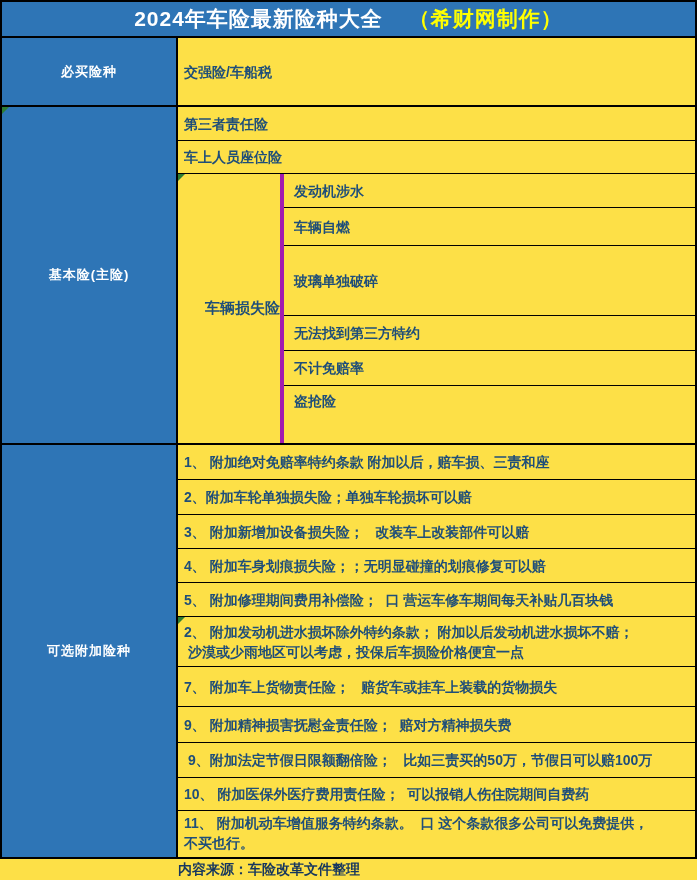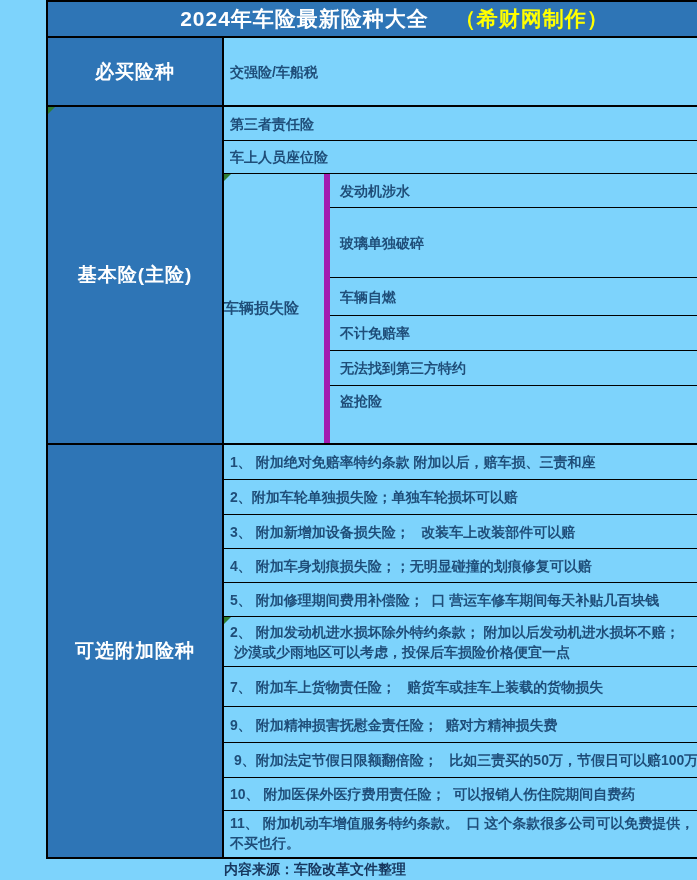--- a/index.html
+++ b/index.html
@@ -1,52 +1,52 @@
 <!DOCTYPE html>
 <html><head>
 <meta charset="utf-8">
 <style>
   * { margin:0; padding:0; box-sizing:border-box; }
   html,body { background:#fff; }
   body { font-family:"Liberation Sans","DejaVu Sans",sans-serif; }
-  .page { position:relative; width:697px; height:880px; background:#7dd3fc; overflow:hidden;padding-left:46px; }
+  .page { position:relative; width:697px; height:880px; background:#fde047; overflow:hidden; }
   .table-wrap { width:697px; height:859px; border:2px solid #000; display:flex; flex-direction:column; }
 
   .header-bar {
     height:36px; background:#2E75B6; border-bottom:2px solid #000;
     display:flex; align-items:center; justify-content:center;
     font-weight:bold; font-size:21px; letter-spacing:1px;
   }
   .title-main { color:#FFFFFF; }
   .title-maker { color:#FFFF00; margin-left:26px; }
 
   .section { display:flex; }
   .sec-a { height:69px; border-bottom:2px solid #000; }
   .sec-b { height:338px; border-bottom:2px solid #000; }
   .sec-c { height:412px; }
 
   .side-label {
     position:relative; width:176px; flex:0 0 176px; background:#2E75B6;
-    border-right:2px solid #000; color:#fff; font-weight:bold; font-size:19px;
+    border-right:2px solid #000; color:#fff; font-weight:bold; font-size:13px;
     display:flex; align-items:center; justify-content:center; letter-spacing:1px;
   }
   .sec-body { flex:1 1 auto; display:flex; flex-direction:column; min-width:0; }
 
   .row {
     position:relative; display:flex; align-items:center;
     border-bottom:1px solid #000; padding-left:6px;
     color:#1F4E79; font-weight:bold; font-size:14px; line-height:20px;
     white-space:pre-wrap; overflow:hidden;
   }
   .row.last { border-bottom:none; }
 
   .nested { display:flex; flex:1 1 auto; min-height:0; }
   .damage-label {
-    position:relative; width:106px; flex:0 0 106px; border-right:6px solid #a21caf;
-    display:flex; align-items:center; justify-content:flex-start;
+    position:relative; width:106px; flex:0 0 106px; border-right:4px solid #a21caf;
+    display:flex; align-items:center; justify-content:flex-end;
     color:#1F4E79; font-weight:bold; font-size:15px;font-family:Liberation Serif, serif;
   }
   .sub-rows { flex:1 1 auto; display:flex; flex-direction:column; min-width:0; }
   .sub-rows .row { padding-left:10px; }
 
   .corner-tri {
     position:absolute; top:0; left:0; width:0; height:0;
     border-top:7px solid #2E7D32; border-right:7px solid transparent;
   }
 
@@ -81,24 +81,24 @@
       <div class="sec-body">
         <div class="row" style="height:34px">第三者责任险</div>
         <div class="row" style="height:33px">车上人员座位险</div>
         <div class="nested">
           <div class="damage-label">
             <span class="corner-tri"></span>
             <span>车辆损失险</span>
           </div>
           <div class="sub-rows">
             <div class="row" style="height:34px">发动机涉水</div>
+            <div class="row" style="height:38px">车辆自燃</div>
             <div class="row" style="height:70px">玻璃单独破碎</div>
-            <div class="row" style="height:38px">车辆自燃</div>
+            <div class="row" style="height:35px">无法找到第三方特约</div>
             <div class="row" style="height:35px">不计免赔率</div>
-            <div class="row" style="height:35px">无法找到第三方特约</div>
             <div class="row last" style="height:29px">盗抢险</div>
           </div>
         </div>
       </div>
     </div>
 
     <div class="section sec-c">
       <div class="side-label">可选附加险种</div>
       <div class="sec-body">
         <div class="row" style="height:35px">1、 附加绝对免赔率特约条款 附加以后，赔车损、三责和座</div>

